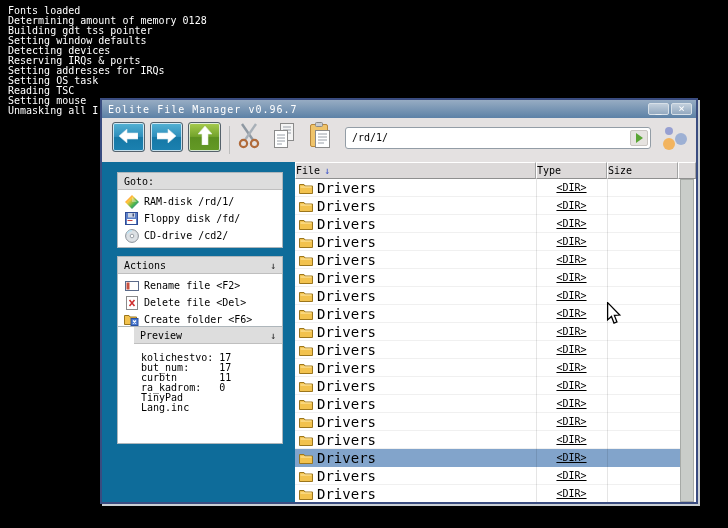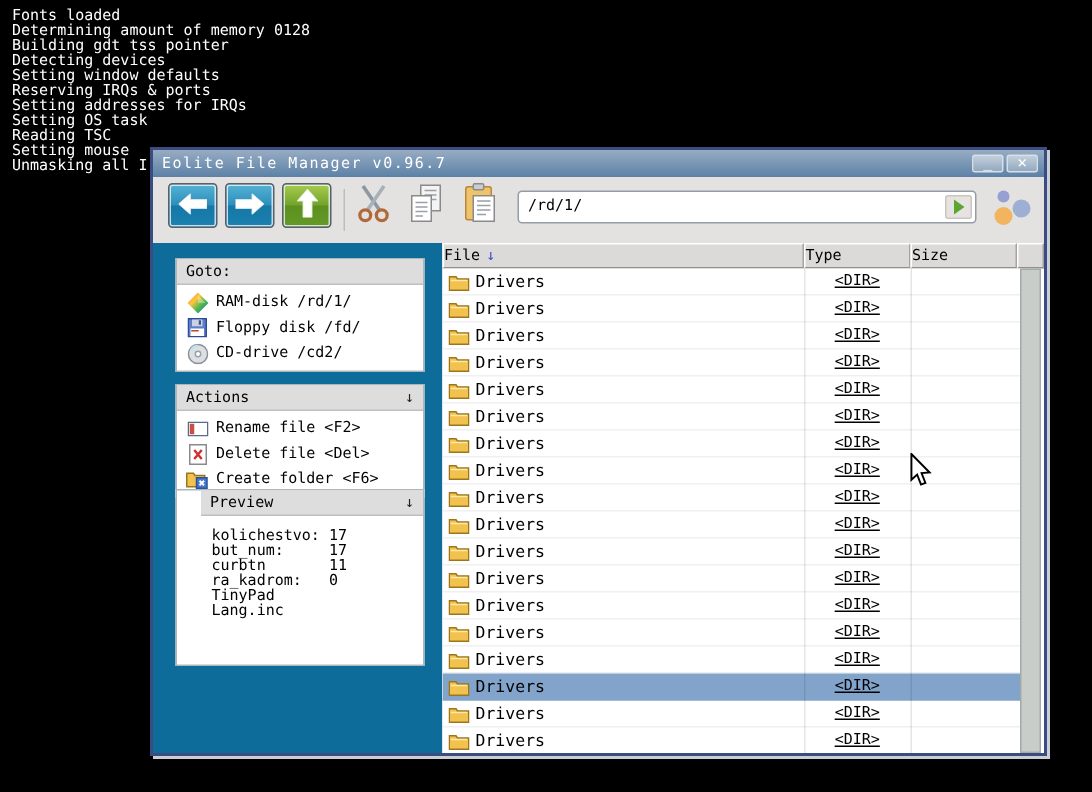--- a/index.html
+++ b/index.html
@@ -77,34 +77,34 @@
            font-size:10px; display:flex; align-items:center; justify-content:flex-start; }
   .h-file { width:241px; } .h-type { width:71px; } .h-size { width:71px; } .h-corner { flex:1; }
   .sort-arrow { color:#3A52C8; margin-left:4px; }
   .rows { position:absolute; left:0; right:16px; top:17px; bottom:0; overflow:hidden; background:#fff; }
   .colsep { position:absolute; top:0; bottom:0; width:1px; background:rgba(0,0,0,0.10); z-index:3; }
   .cs1 { left:241px; } .cs2 { left:312px; }
   .frow { height:18px; display:flex; align-items:center; border-bottom:1px solid #F0F0F0; }
   .frow.selected { background:#82A4CB; border-bottom-color:#82A4CB; }
   .fname { width:241px; display:flex; align-items:center; padding-left:4px; }
   .fname .fic { width:18px; display:flex; align-items:center; }
-  .flabel { font-size:11px; }
+  .flabel { font-size:14px; }
   .ftype { width:71px; text-align:center; font-size:10px;text-decoration:underline; }
   .fsize { width:57px; text-align:right; font-size:10px; }
   .vscroll { position:absolute; right:2px; top:17px; bottom:0; width:14px; background:#E6E6E6; }
   .vthumb { position:absolute; left:0; top:0; width:14px; height:100%;
             background:#C9CDC9; border:1px solid #A6AAA6; }
 
   
   .cursor { position:absolute; left:606px; top:302px; z-index:9; }
 </style>
 </head>
 <body>
 
-<div class="boot"><div>Fonts loaded</div><div>Determining amount of memory 0128</div><div>Building gdt tss pointer</div><div>Detecting devices</div><div>Setting window defaults</div><div>Reserving IRQs &amp; ports</div><div>Setting addresses for IRQs</div><div>Setting OS task</div><div>Reading TSC</div><div>Setting mouse</div><div>Unmasking all I</div></div>
+<div class="boot"><div>Fonts loaded</div><div>Determining amount of memory 0128</div><div>Building gdt tss pointer</div><div>Setting window defaults</div><div>Detecting devices</div><div>Reserving IRQs &amp; ports</div><div>Setting addresses for IRQs</div><div>Setting OS task</div><div>Reading TSC</div><div>Setting mouse</div><div>Unmasking all I</div></div>
 
 <div class="window">
 <div class="win-content">
 
   <div class="titlebar">
     <span class="title">Eolite File Manager v0.96.7</span>
     <span class="tbtn min">_</span>
     <span class="tbtn close">×</span>
   </div>
 

